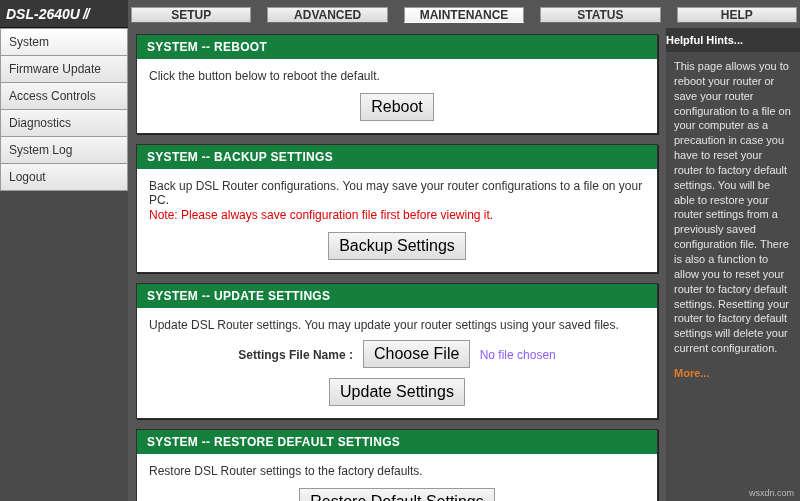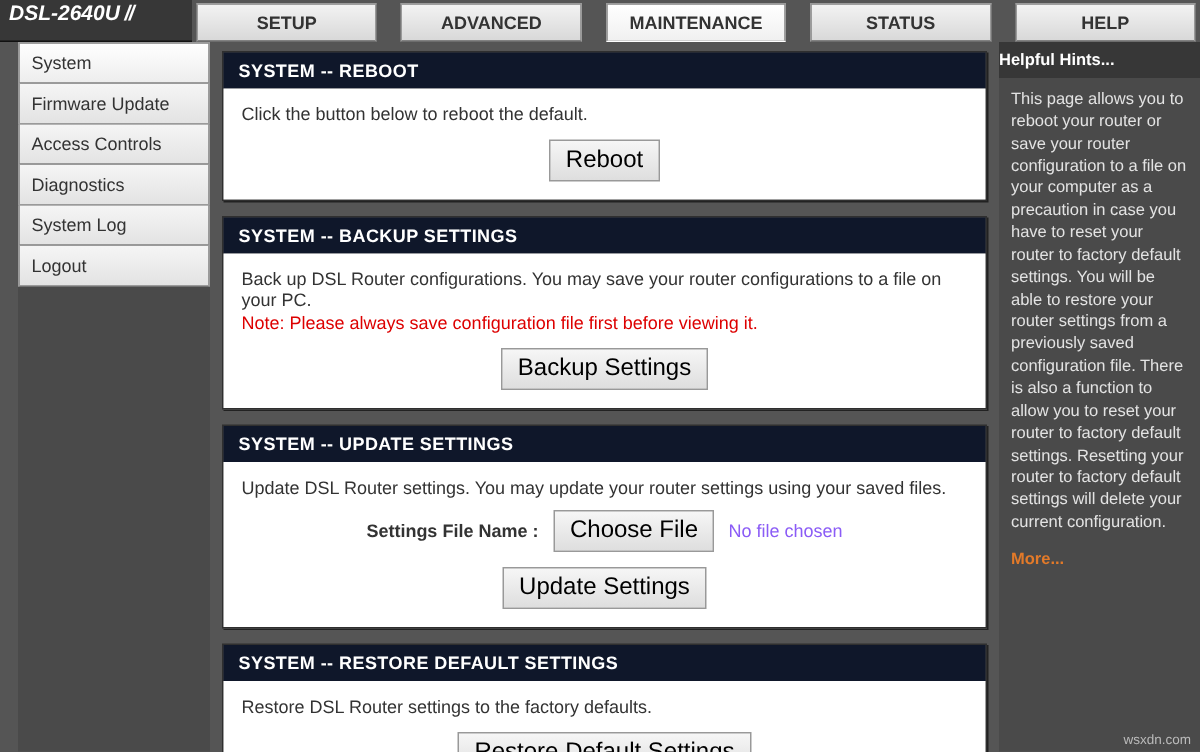--- a/index.html
+++ b/index.html
@@ -1,39 +1,39 @@
 <!DOCTYPE html>
 <html><head>
 <meta charset="utf-8">
 <style>
   * { box-sizing: border-box; margin: 0; padding: 0; }
   body { font-family: Arial, Helvetica, sans-serif; font-size: 12px; background: #555; color: #000; }
   .page { width: 800px; height: 501px; background: #555; position: relative; }
 
   
   .hdr { display: flex; height: 28px; }
-  .model { width: 128px; background: #373737; color: #fff; font-weight: bold; font-style: italic; font-size: 14px; display: flex; padding-left: 6px; position: relative; border-bottom: 1px solid #111; }
+  .model { width: 128px; background: #373737; color: #fff; font-weight: bold; font-style: italic; font-size: 14px; display: flex; align-items: center; padding-left: 6px; position: relative; border-bottom: 1px solid #111; }
   .model .slashes { color: #fff; letter-spacing: -1px; font-style: italic; margin-left: 3px; }
-  .tabs { flex: 1; display: flex; gap: 16px; padding: 2px 3px 0 3px; background: #555; }
+  .tabs { flex: 1; display: flex; gap: 16px; padding: 2px 3px 0 3px; background: #555; align-items: center; }
   .tab { flex: 1; background: linear-gradient(#f3f3f3, #d8d8d8); border: 1px solid #9a9a9a; border-bottom: 1px solid #6d6d6d; display: flex; align-items: center; justify-content: center; font-weight: bold; font-size: 12px; color: #333; cursor: pointer; }
   .tab.active { background: linear-gradient(#ffffff, #f0f0f0); border-bottom: 1px solid #fff; }
   .tab.help { color: #333; }
 
   .body { display: flex; height: calc(501px - 28px); }
 
   
-  .sidebar { width: 128px; background: #4a4a4a; margin-left: 12px; }
+  .sidebar { width: 128px; background: #4a4a4a; }
   .sb-item { display: block; background: linear-gradient(#f5f5f5, #e3e3e3); color: #333; padding: 6px 8px; border: 1px solid #9a9a9a; border-top: none; font-size: 12px; cursor: pointer; }
   .sb-item:first-child { border-top: 1px solid #9a9a9a; }
   .sb-item.active { background: linear-gradient(#ffffff, #ededed); }
 
   
   .main { flex: 1; background: #555; padding: 6px 8px; overflow-y: auto; }
   .card { border: 1px solid #2f2f2f; margin-bottom: 10px; box-shadow: 1px 1px 0 rgba(0,0,0,0.6); }
-  .card-head { background: #0f172a; color: #fff; font-weight: bold; font-size: 12px; padding: 5px 10px; letter-spacing: 0.3px; }
+  .card-head { background: #15803d; color: #fff; font-weight: bold; font-size: 12px; padding: 5px 10px; letter-spacing: 0.3px; }
   .card-body { background: #fff; padding: 10px 12px 12px 12px; font-size: 12px; color: #333; }
   .card-body .center { text-align: center; margin-top: 10px; }
   .note { color: #d00; display: block; margin-top: 1px; }
   .btn { display: inline-block; background: linear-gradient(#f6f6f6, #dedede); border: 1px solid #999; padding: 4px 10px; font-size: 16px; cursor: pointer; font-family: Liberation Sans, sans-serif; }
   .file-lbl { font-weight: bold; font-size: 12px; }
   .file-row { text-align: center; margin: 8px 0 6px 0; }
   .file-name { margin-left: 6px; color: #8b5cf6; }
 
   
   .hints { width: 134px; background: #4a4a4a; color: #e3e3e3; font-size: 11px; padding: 0; }

